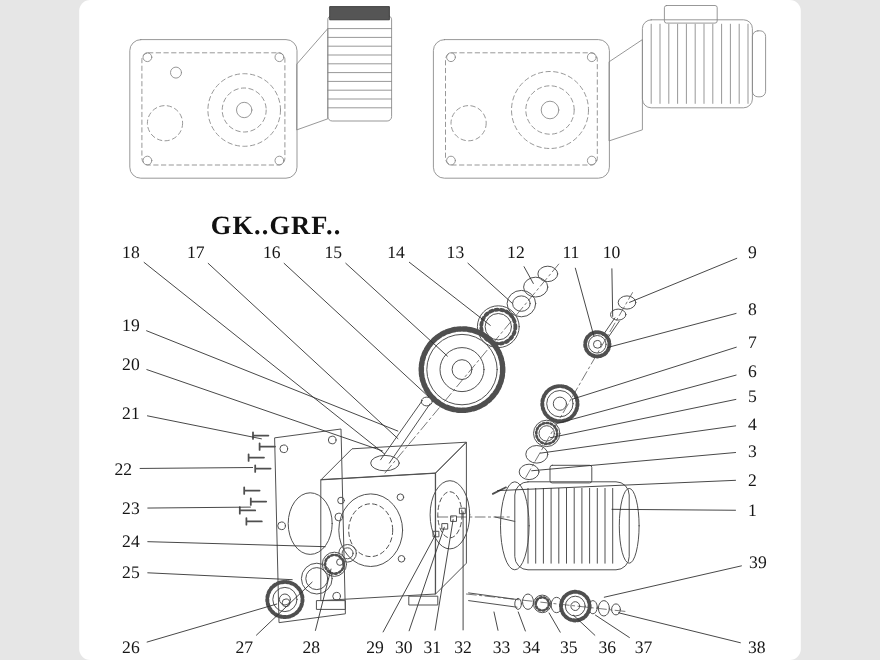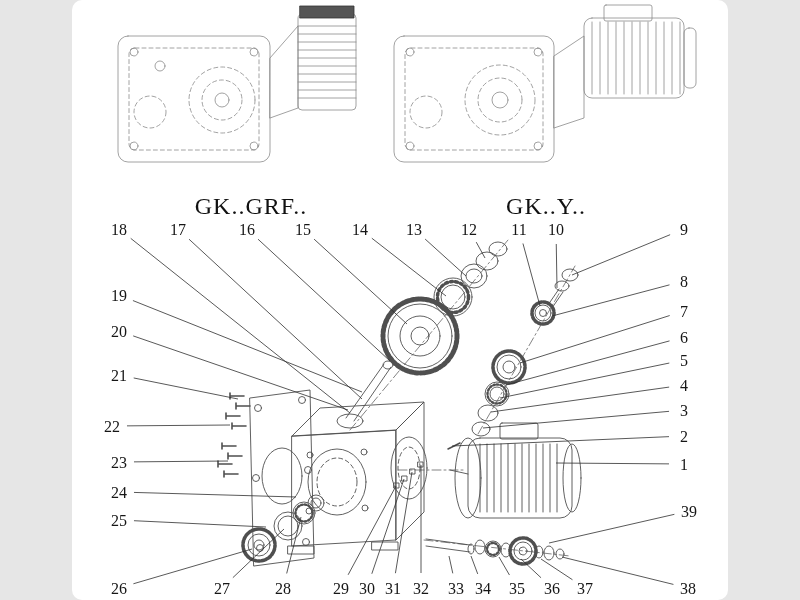--- a/index.html
+++ b/index.html
@@ -22,21 +22,21 @@
   .balls{stroke-width:3.5;stroke-dasharray:2 3;}
   .balls2{stroke-width:2.4;stroke-dasharray:1.5 2.2;}
   .bolt{stroke-width:1.6;}
   .cap{fill:#555;stroke:#333;}
 
   .leader{stroke:#2f2f2f;stroke-width:0.8;}
   text.part{font:16px "Liberation Serif","DejaVu Serif",serif;fill:#161616;}
 
   .model-label{
     position:absolute;transform:translate(-50%,-50%);
-    font-weight:normal;font-size:24px;letter-spacing:1px;color:#111;white-space:nowrap;
+    font-weight:bold;font-size:24px;letter-spacing:1px;color:#111;white-space:nowrap;
   }
   #model-left{left:251px;top:206px;}
   #model-right{left:546px;top:206px;}
 </style>
 </head>
 <body>
 
 <div class="stage">
   <div class="paper"></div>
 
@@ -265,14 +265,13 @@
         <text x="456" y="593.5" text-anchor="middle" class="part">33</text>
         <text x="483" y="593.5" text-anchor="middle" class="part">34</text>
         <text x="517" y="593.5" text-anchor="middle" class="part">35</text>
         <text x="552" y="593.5" text-anchor="middle" class="part">36</text>
         <text x="585" y="593.5" text-anchor="middle" class="part">37</text>
         <text x="688" y="593.5" text-anchor="middle" class="part">38</text>
       </g>
   </svg>
 
   <div class="model-label" id="model-left">GK..GRF..</div>
-  <div class="model-label" id="model-right">GK..Y..</div>
 </div>
 
 </body></html>

